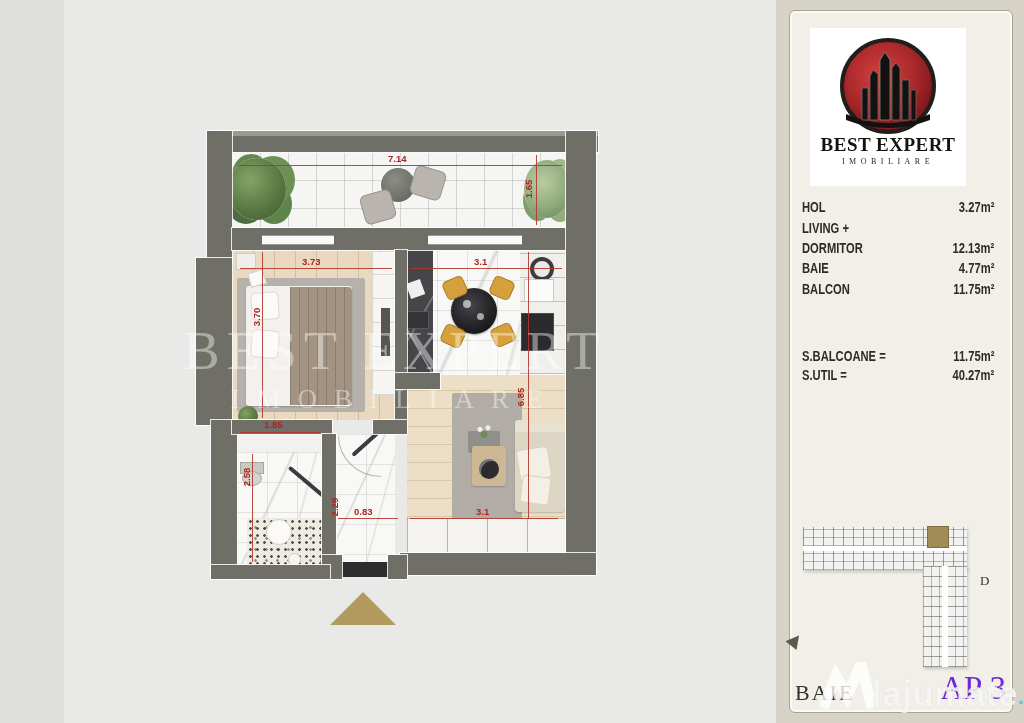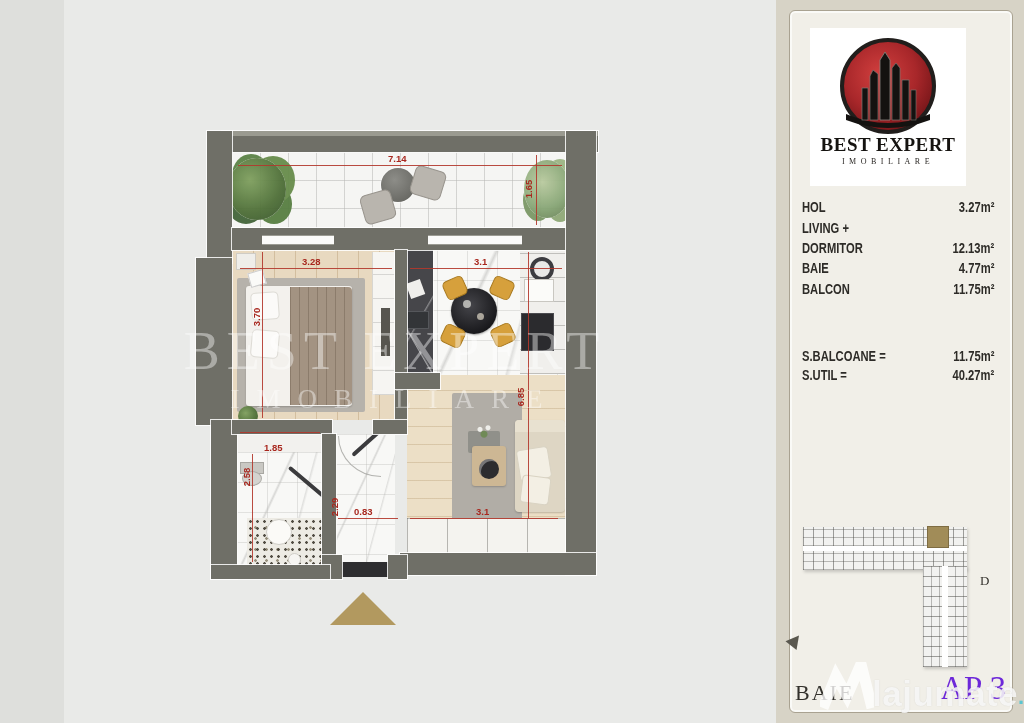--- a/index.html
+++ b/index.html
@@ -164,26 +164,26 @@
   <div class="a dim" style="left:262px;top:252px;width:1px;height:166px"></div>
   <div class="a dim" style="left:410px;top:268px;width:152px;height:1px"></div>
   <div class="a dim" style="left:528px;top:252px;width:1px;height:266px"></div>
   <div class="a dim" style="left:410px;top:518px;width:148px;height:1px"></div>
   <div class="a dim" style="left:240px;top:432px;width:80px;height:1px"></div>
   <div class="a dim" style="left:252px;top:454px;width:1px;height:108px"></div>
   <div class="a dim" style="left:338px;top:518px;width:60px;height:1px"></div>
 
   <span class="a dlab" style="left:388px;top:154px">7.14</span>
   <span class="a dlab v" style="left:520px;top:184px">1.65</span>
-  <span class="a dlab" style="left:302px;top:257px">3.28</span>
+  <span class="a dlab" style="left:302px;top:257px">3.73</span>
   <span class="a dlab v" style="left:248px;top:312px">3.70</span>
   <span class="a dlab" style="left:474px;top:257px">3.1</span>
   <span class="a dlab v" style="left:512px;top:392px">6.85</span>
   <span class="a dlab" style="left:476px;top:507px">3.1</span>
-  <span class="a dlab" style="left:264px;top:443px">1.85</span>
+  <span class="a dlab" style="left:264px;top:420px">1.85</span>
   <span class="a dlab v" style="left:238px;top:472px">2.58</span>
   <span class="a dlab" style="left:354px;top:507px">0.83</span>
   <span class="a dlab v" style="left:326px;top:502px">2.29</span>
 
   <div class="a pm-wm" style="left:115px;top:320px;width:560px;font-size:54px;letter-spacing:7px">BEST EXPERT</div>
   <div class="a pm-wm" style="left:115px;top:384px;width:560px;font-size:27px;letter-spacing:17px">IMOBILIARE</div>
 </div>
 
 <div class="a panel-bg" style="left:776px;top:0;width:248px;height:723px">
   <div class="a panel-frame" style="left:13px;top:10px;width:222px;height:701px"></div>

